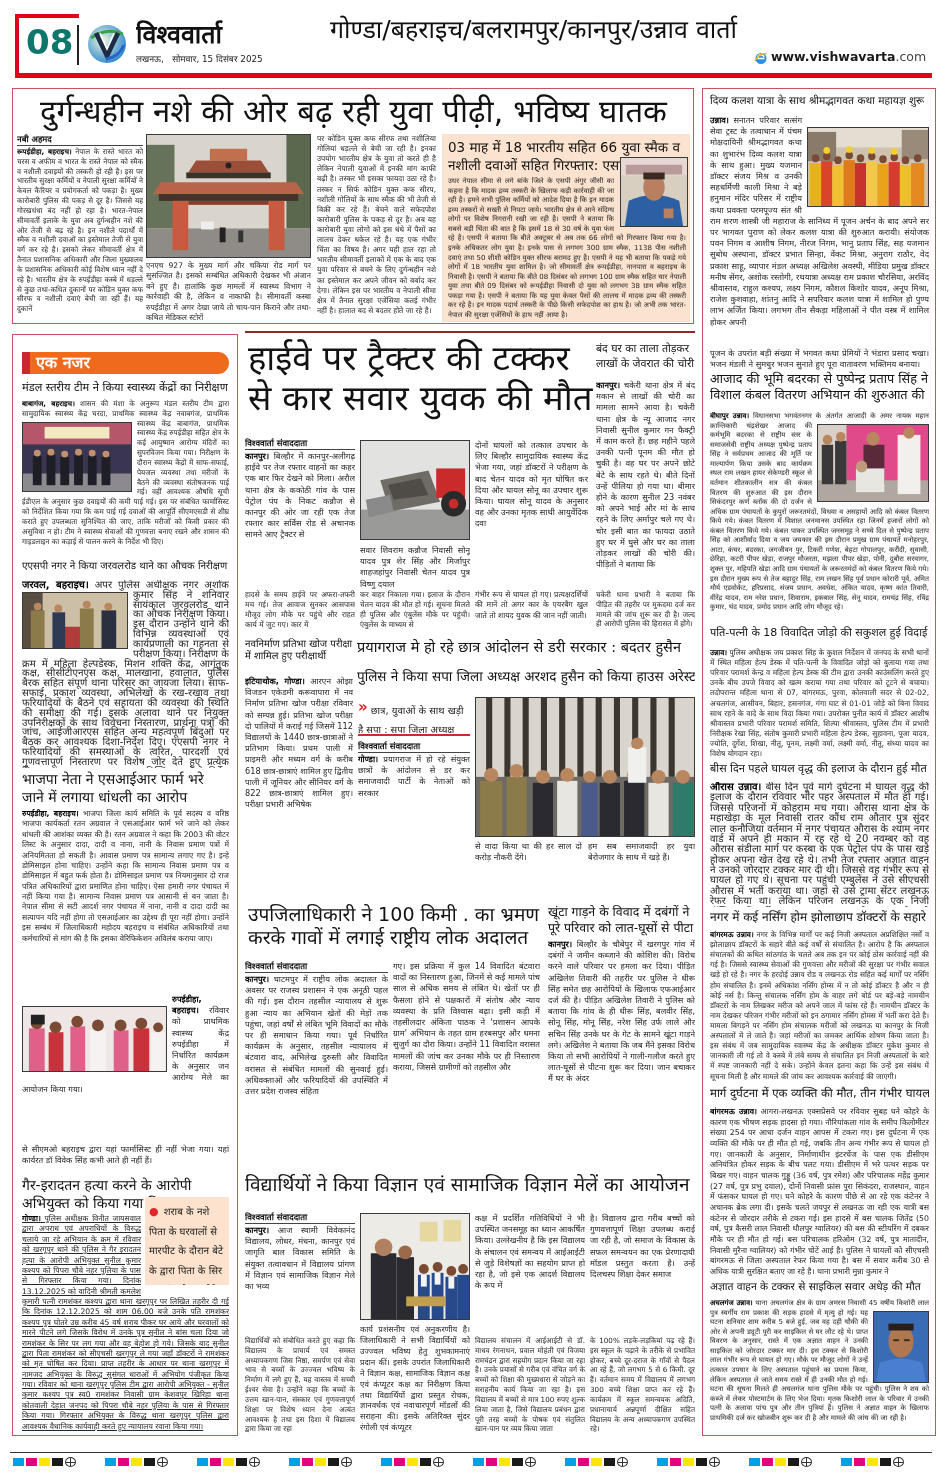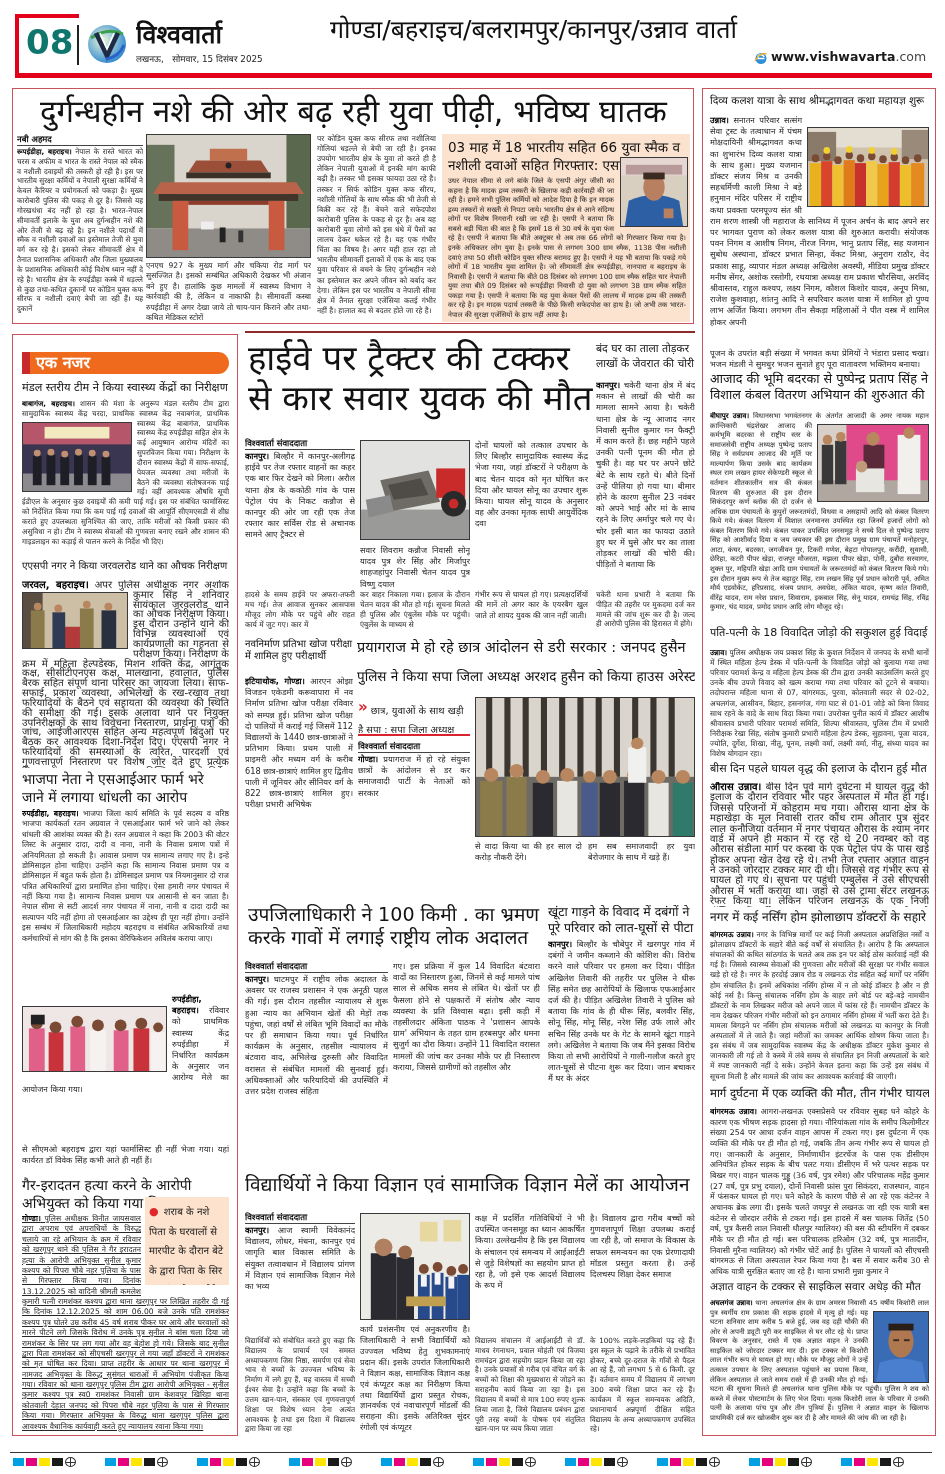--- a/index.html
+++ b/index.html
@@ -248,21 +248,21 @@
   <div class="a body fith" style="left:596px;top:380px;width:99px;height:206px">
     <b>कानपुर।</b><span> चकेरी थाना क्षेत्र में बंद मकान से लाखों की चोरी का मामला सामने आया है। चकेरी थाना क्षेत्र के न्यू आजाद नगर निवासी सुनील कुमार गन फैक्ट्री में काम करते हैं। छह महीने पहले उनकी पत्नी पूनम की मौत हो चुकी है। वह घर पर अपने छोटे बेटे के साथ रहते थे। बीते दिनों उन्हें पीलिया हो गया था। बीमार होने के कारण सुनील 23 नवंबर को अपने भाई और मां के साथ रहने के लिए अर्मापुर चले गए थे। चोर इसी बात का फायदा उठाते हुए घर में घुसे और घर का ताला तोड़कर लाखों की चोरी की। पीड़ितों ने बताया कि</span>
   </div>
   <div class="a body fith" style="left: 596px; top: 590px; width: 99px; height: 40px; font-size: 7.2px; line-height: 9.83415px;">चकेरी थाना प्रभारी ने बताया कि पीड़ित की तहरीर पर मुकदमा दर्ज कर मामले की जांच शुरू कर दी है। जल्द ही आरोपी पुलिस की हिरासत में होंगे।</div>
 
   <h3 class="a hd ctr fith" style="left: 245px; top: 638px; width: 108px; height: 36px; font-size: 9.9px; line-height: 12.4667px;">नवनिर्माण प्रतिभा खोज परीक्षा में शामिल हुए परीक्षार्थी</h3>
   <div class="a body fith" style="left:245px;top:676px;width:108px;height:224px">
     <b>इटियाथोक, गोण्डा।</b><span> आरएन ओझा विजडन एकेडमी करूवापारा में नव निर्माण प्रतिभा खोज परीक्षा रविवार को सम्पन्न हुई। प्रतिभा खोज परीक्षा दो पालियों में कराई गई जिसमें 112 विद्यालयों के 1440 छात्र-छात्राओं ने प्रतिभाग किया। प्रथम पाली में प्राइमरी और मध्यम वर्ग के करीब 618 छात्र-छात्राएं शामिल हुए द्वितीय पाली में जूनियर और सीनियर वर्ग के 822 छात्र-छात्राएं शामिल हुए। परीक्षा प्रभारी अभिषेक</span>
   </div>
 
-  <h2 class="a hd nw fitw" style="left: 357px; top: 638px; width: 338px; height: 28px; font-size: 14.5px; line-height: 19.3333px;">प्रयागराज मे हो रहे छात्र आंदोलन से डरी सरकार : जनपद हुसैन</h2>
+  <h2 class="a hd nw fitw" style="left: 357px; top: 638px; width: 338px; height: 28px; font-size: 14.5px; line-height: 19.3333px;">प्रयागराज मे हो रहे छात्र आंदोलन से डरी सरकार : बदतर हुसैन</h2>
   <h3 class="a hd nw fitw" style="left: 357px; top: 667px; width: 338px; height: 25px; font-size: 13.5px; line-height: 19.2857px;">पुलिस ने किया सपा जिला अध्यक्ष अरशद हुसैन को किया हाउस अरेस्ट</h3>
   <div class="a" style="left:358px;top:699px;width:112px;height:34px;overflow:hidden">
     <span style="float:left;color:#d9232d;font-weight:bold;font-size:15px;line-height:16px;margin-right:3px">»</span>
     <span style="font-size:9.8px;line-height:15px;color:#1b1b1b">छात्र, युवाओं के साथ खड़ी है सपा : सपा जिला अध्यक्ष</span>
   </div>
   <div class="a" style="left:358px;top:734px;width:112px;height:2px;background:#d9232d"></div>
   <div class="a byline" style="left:358px;top:741px;width:112px">विश्ववार्ता संवाददाता</div>
   <div class="a body fith" style="left:358px;top:754px;width:112px;height:146px">
     <b>गोण्डा।</b><span> प्रयागराज में हो रहे संयुक्त छात्रों के आंदोलन से डर कर समाजवादी पार्टी के नेताओं को सरकार</span>
   </div>

